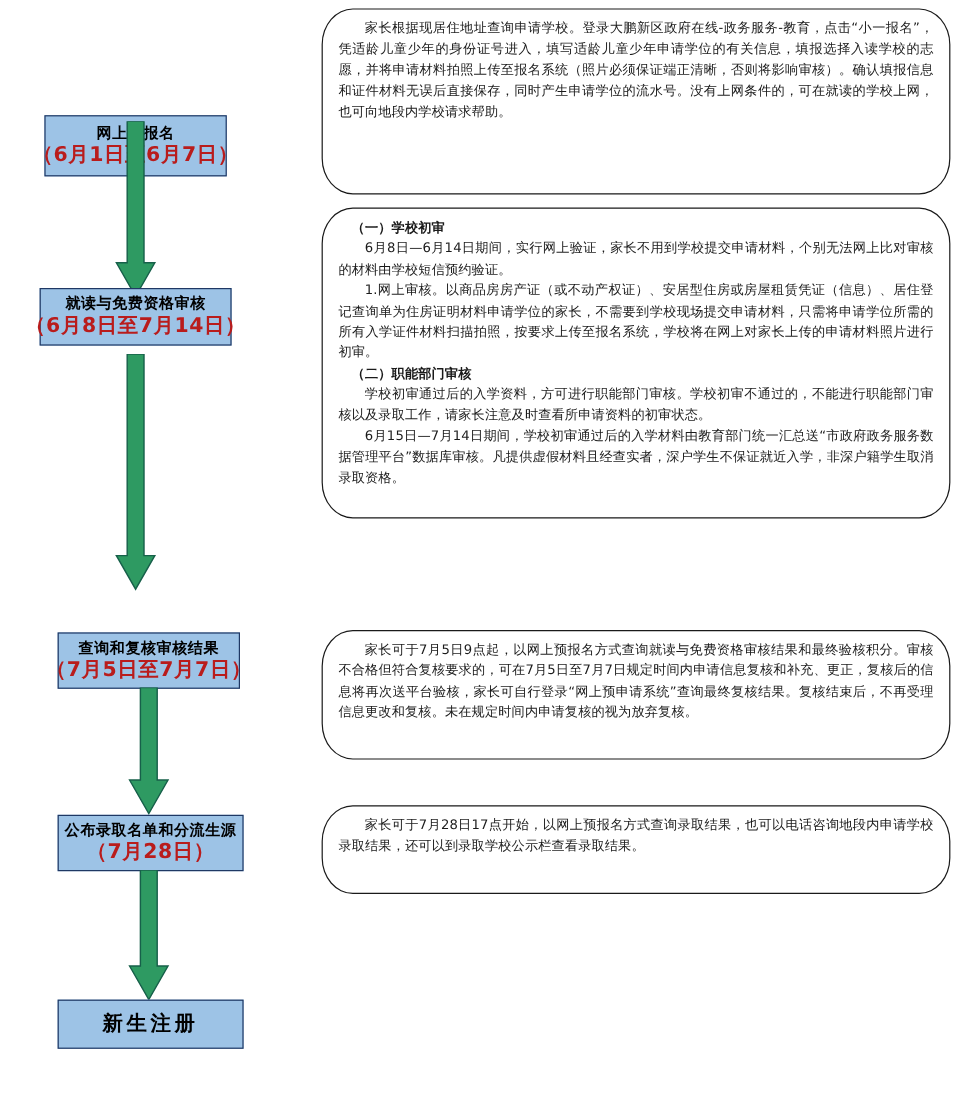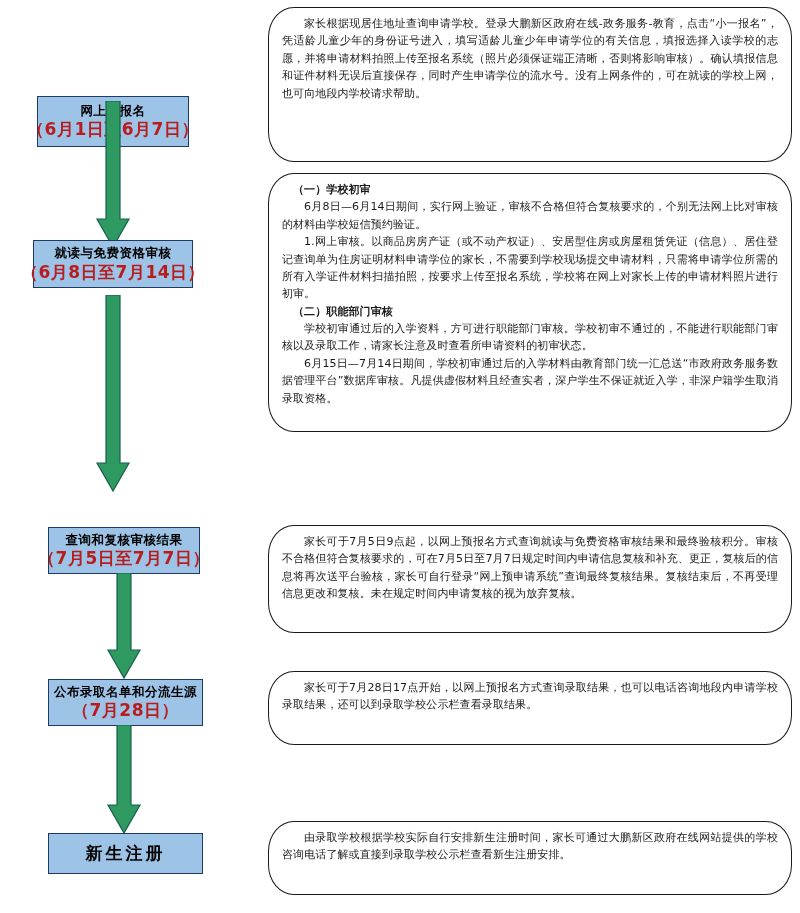--- a/index.html
+++ b/index.html
@@ -110,32 +110,29 @@
   <div class="proc-box" style="left:48px;top:833px;width:155px;height:41px;">
     <div class="proc-title big">新生注册</div>
   </div>
 
   <div class="note" style="left:268px;top:7px;width:524px;height:155px;">
     <p class="indent">家长根据现居住地址查询申请学校。登录大鹏新区政府在线-政务服务-教育，点击“小一报名”，凭适龄儿童少年的身份证号进入，填写适龄儿童少年申请学位的有关信息，填报选择入读学校的志愿，并将申请材料拍照上传至报名系统（照片必须保证端正清晰，否则将影响审核）。确认填报信息和证件材料无误后直接保存，同时产生申请学位的流水号。没有上网条件的，可在就读的学校上网，也可向地段内学校请求帮助。</p>
   </div>
 
   <div class="note" style="left:268px;top:173px;width:524px;height:259px;">
     <p class="head">（一）学校初审</p>
-    <p class="indent">6月8日—6月14日期间，实行网上验证，审核不合格但符合复核要求的，个别无法网上比对审核的材料由学校短信预约验证。</p>
+    <p class="indent">6月8日—6月14日期间，实行网上验证，家长不用到学校提交申请材料，个别无法网上比对审核的材料由学校短信预约验证。</p>
     <p class="indent">1.网上审核。以商品房房产证（或不动产权证）、安居型住房或房屋租赁凭证（信息）、居住登记查询单为住房证明材料申请学位的家长，不需要到学校现场提交申请材料，只需将申请学位所需的所有入学证件材料扫描拍照，按要求上传至报名系统，学校将在网上对家长上传的申请材料照片进行初审。</p>
     <p class="head">（二）职能部门审核</p>
     <p class="indent">学校初审通过后的入学资料，方可进行职能部门审核。学校初审不通过的，不能进行职能部门审核以及录取工作，请家长注意及时查看所申请资料的初审状态。</p>
     <p class="indent">6月15日—7月14日期间，学校初审通过后的入学材料由教育部门统一汇总送“市政府政务服务数据管理平台”数据库审核。凡提供虚假材料且经查实者，深户学生不保证就近入学，非深户籍学生取消录取资格。</p>
   </div>
 
   <div class="note" style="left:268px;top:525px;width:524px;height:108px;">
     <p class="indent">家长可于7月5日9点起，以网上预报名方式查询就读与免费资格审核结果和最终验核积分。审核不合格但符合复核要求的，可在7月5日至7月7日规定时间内申请信息复核和补充、更正，复核后的信息将再次送平台验核，家长可自行登录“网上预申请系统”查询最终复核结果。复核结束后，不再受理信息更改和复核。未在规定时间内申请复核的视为放弃复核。</p>
   </div>
 
   <div class="note" style="left:268px;top:671px;width:524px;height:74px;">
     <p class="indent">家长可于7月28日17点开始，以网上预报名方式查询录取结果，也可以电话咨询地段内申请学校录取结果，还可以到录取学校公示栏查看录取结果。</p>
   </div>
 
-  <div class="note" style="left:268px;top:821px;width:524px;height:74px;">
-    <p class="indent">由录取学校根据学校实际自行安排新生注册时间，家长可通过大鹏新区政府在线网站提供的学校咨询电话了解或直接到录取学校公示栏查看新生注册安排。</p>
-  </div>
 
 </div>
 
 </body></html>

